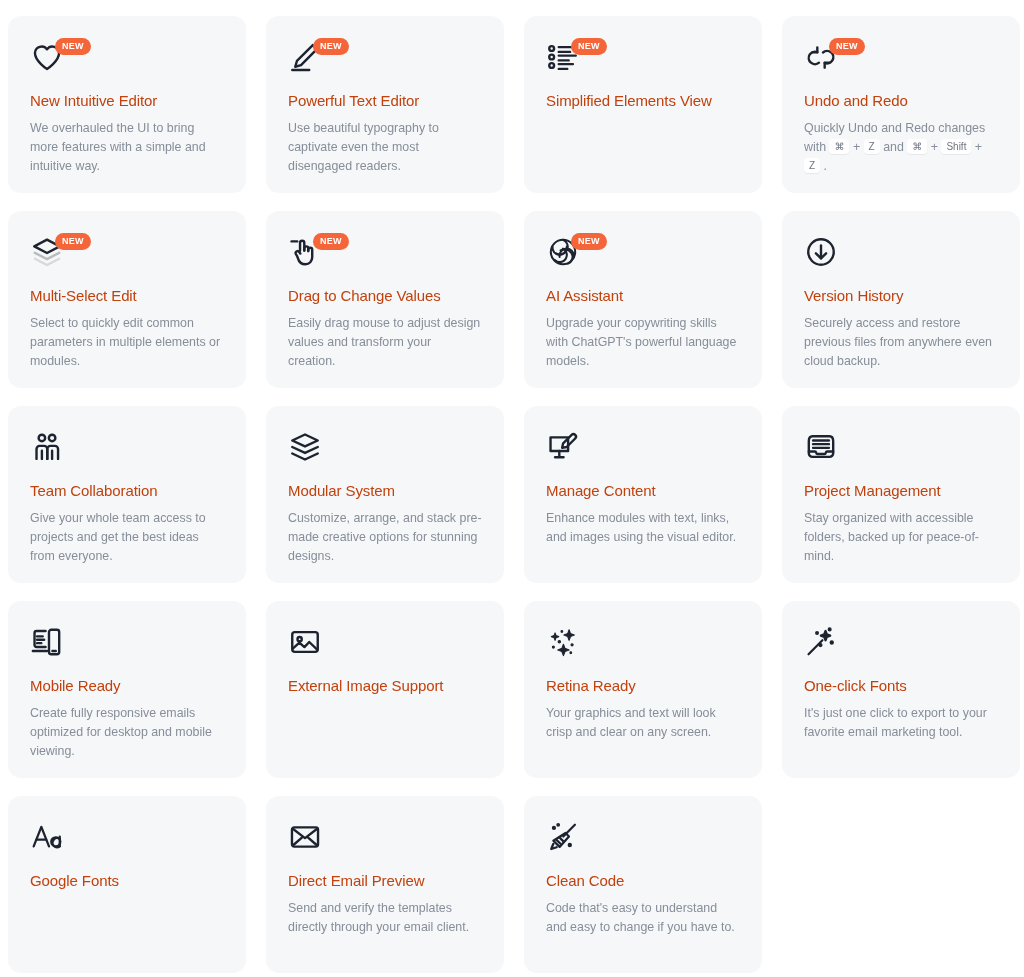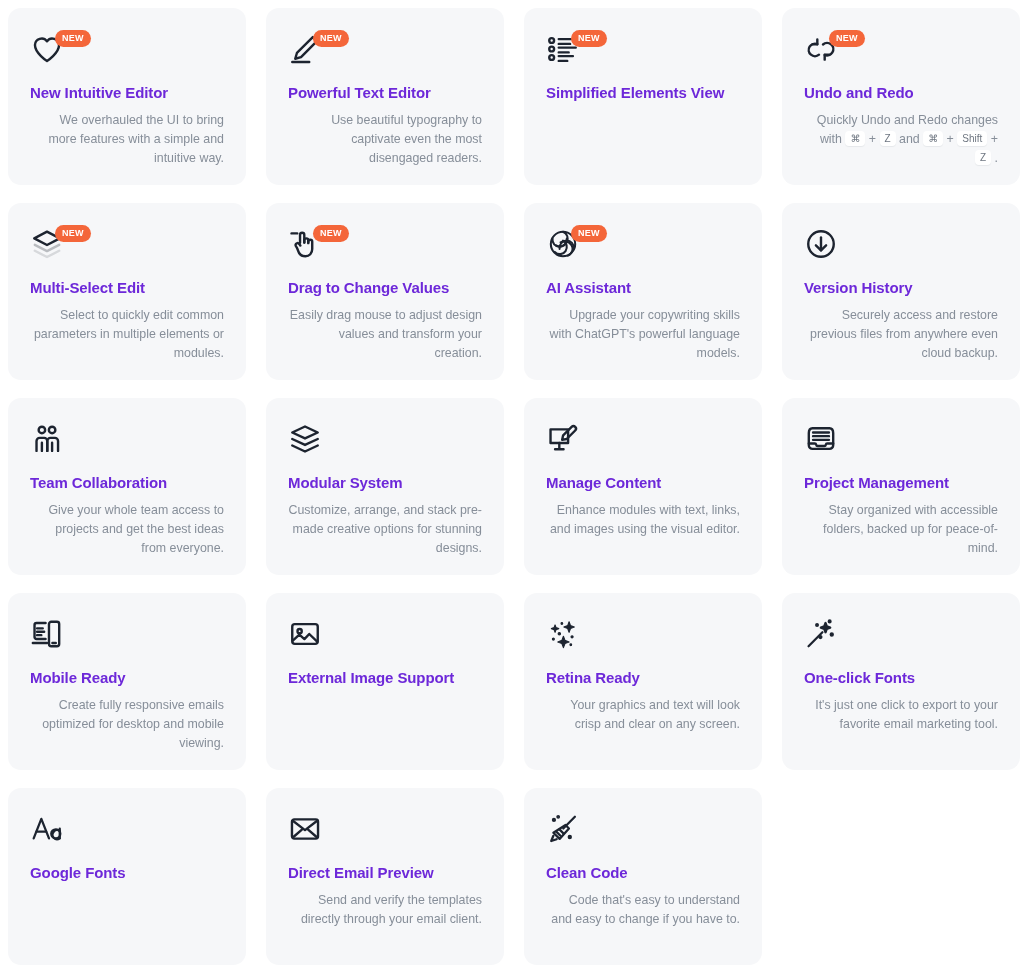--- a/index.html
+++ b/index.html
@@ -9,21 +9,21 @@
     font-family: "Liberation Sans", sans-serif;
     overflow: hidden;
   }
   .grid {
     width: 1024px; height: 977px;
     display: grid;
     grid-template-columns: repeat(4, 238px);
     grid-auto-rows: 177px;
     column-gap: 20px;
     row-gap: 18px;
-    padding: 8px 8px 0 8px;
+    padding: 16px 8px 0 8px;
     align-content: start;
     justify-content: start;
   }
   .card {
     background: #f6f7f9;
     border-radius: 13px;
     padding: 22px 22px 18px 22px;
     position: relative;
     overflow: hidden;
   }
@@ -48,32 +48,31 @@
     font-size: 9px;
     font-weight: bold;
     letter-spacing: 0.3px;
     line-height: 1;
     padding: 4px 7px 4px 7px;
     border-radius: 9px;
     z-index: 3;
   }
   .title {
     font-size: 15px;
-    font-weight: bold;
-    color: #6d28d9;
+    font-weight: normal;
+    color: #c2410c;
     letter-spacing: -0.1px;
     margin-bottom: 9px;
     line-height: 1.2;
   }
   .desc {
     font-size: 12.4px;
     color: #868e99;
     line-height: 1.52;
     max-width: 196px;
-    text-align: right;
   }
   .desc .kbd {
     display: inline-block;
     background: #ffffff;
     border-radius: 4px;
     padding: 1px 5px;
     font-size: 10px;
     color: #6e7681;
     line-height: 1.35;
     vertical-align: 1px;

